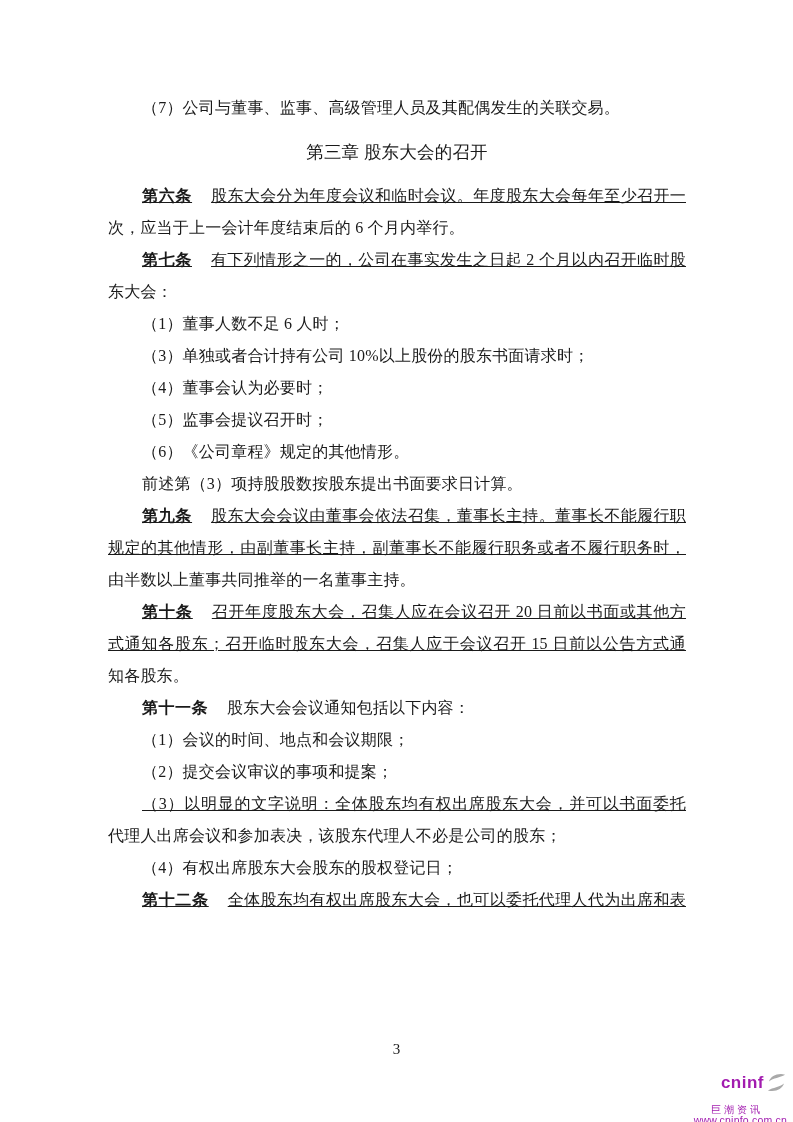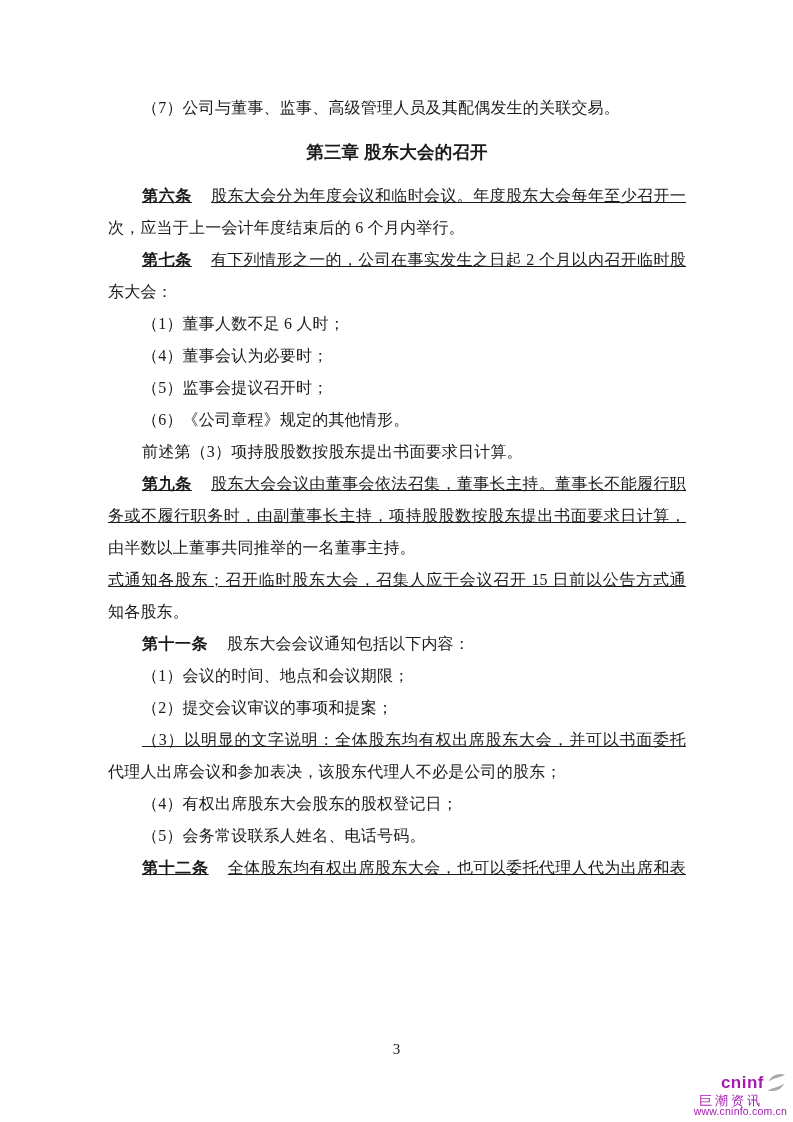--- a/index.html
+++ b/index.html
@@ -38,21 +38,21 @@
     font-weight: bold;
     margin-right: 19px;
     letter-spacing: 0.5px;
   }
   .line.heading {
     height: 32px;
     line-height: 32px;
     margin: 12px 0;
     text-align: left;
     text-align-last: center;
-    font-weight: bold;
+    font-weight: normal;
     font-size: 17.5px;
     padding-left: 0;
   }
   .page-num {
     position: absolute;
     top: 1038px;
     left: 0;
     width: 793px;
     height: 22px;
     line-height: 22px;
@@ -74,25 +74,25 @@
     justify-content: flex-end;
   }
   .logo-brand {
     font-size: 17px;
     font-weight: bold;
     letter-spacing: 0.5px;
     line-height: 20px;
   }
   .logo-swirl { margin-left: 2px; display: block; }
   .logo-cn {
-    font-size: 13px;
+    font-size: 10px;
     letter-spacing: 3px;
     line-height: 10px;
     padding-right: 24px;
-    margin-top: 3px;
+    margin-top: 12px;
   }
   .logo-url {
     font-size: 10.5px;
     line-height: 11px;
     margin-top: 0;
     letter-spacing: 0.2px;
   }
 </style>
 </head>
 <body>
@@ -100,36 +100,37 @@
 <div class="page">
 
   <div class="content" id="doc-lines">
       <div class="line indent"><span>（7）公司与董事、监事、高级管理人员及其配偶发生的关联交易。</span></div>
       <div class="line heading"><span>第三章 股东大会的召开</span></div>
       <div class="line indent justify"><b class="label">第六条</b><span>股东大会分为年度会议和临时会议。年度股东大会每年至少召开一</span></div>
       <div class="line"><span>次，应当于上一会计年度结束后的 6 个月内举行。</span></div>
       <div class="line indent justify"><b class="label">第七条</b><span>有下列情形之一的，公司在事实发生之日起 2 个月以内召开临时股</span></div>
       <div class="line"><span>东大会：</span></div>
       <div class="line indent"><span>（1）董事人数不足 6 人时；</span></div>
+      <div class="line indent"><span>（3）单独或者合计持有公司 10%以上股份的股东书面请求时；</span></div>
       <div class="line indent"><span>（4）董事会认为必要时；</span></div>
       <div class="line indent"><span>（5）监事会提议召开时；</span></div>
       <div class="line indent"><span>（6）《公司章程》规定的其他情形。</span></div>
       <div class="line indent"><span>前述第（3）项持股股数按股东提出书面要求日计算。</span></div>
       <div class="line indent justify"><b class="label">第九条</b><span>股东大会会议由董事会依法召集，董事长主持。董事长不能履行职</span></div>
-      <div class="line justify"><span>务或不履行职务时，由副董事长主持，项持股股数按股东提出书面要求日计算，</span></div>
+      <div class="line justify"><span>规定的其他情形，由副董事长主持，副董事长不能履行职务或者不履行职务时，</span></div>
       <div class="line"><span>由半数以上董事共同推举的一名董事主持。</span></div>
+      <div class="line indent justify"><b class="label">第十条</b><span>召开年度股东大会，召集人应在会议召开 20 日前以书面或其他方</span></div>
       <div class="line justify"><span>式通知各股东；召开临时股东大会，召集人应于会议召开 15 日前以公告方式通</span></div>
       <div class="line"><span>知各股东。</span></div>
       <div class="line indent"><b class="label">第十一条</b><span>股东大会会议通知包括以下内容：</span></div>
       <div class="line indent"><span>（1）会议的时间、地点和会议期限；</span></div>
       <div class="line indent"><span>（2）提交会议审议的事项和提案；</span></div>
       <div class="line indent justify"><span>（3）以明显的文字说明：全体股东均有权出席股东大会，并可以书面委托</span></div>
       <div class="line"><span>代理人出席会议和参加表决，该股东代理人不必是公司的股东；</span></div>
       <div class="line indent"><span>（4）有权出席股东大会股东的股权登记日；</span></div>
-      <div class="line indent"><span>（5）会务常设联系人姓名、电话号码。</span></div>
       <div class="line indent justify"><b class="label">第十二条</b><span>全体股东均有权出席股东大会，也可以委托代理人代为出席和表</span></div>
     </div>
 
   <div class="page-num">3</div>
 
   <div class="logo">
     <div class="logo-row">
       <span class="logo-brand">cninf</span>
       <span>
         <svg class="logo-swirl" width="21" height="21" viewBox="0 0 24 24" aria-hidden="true">

